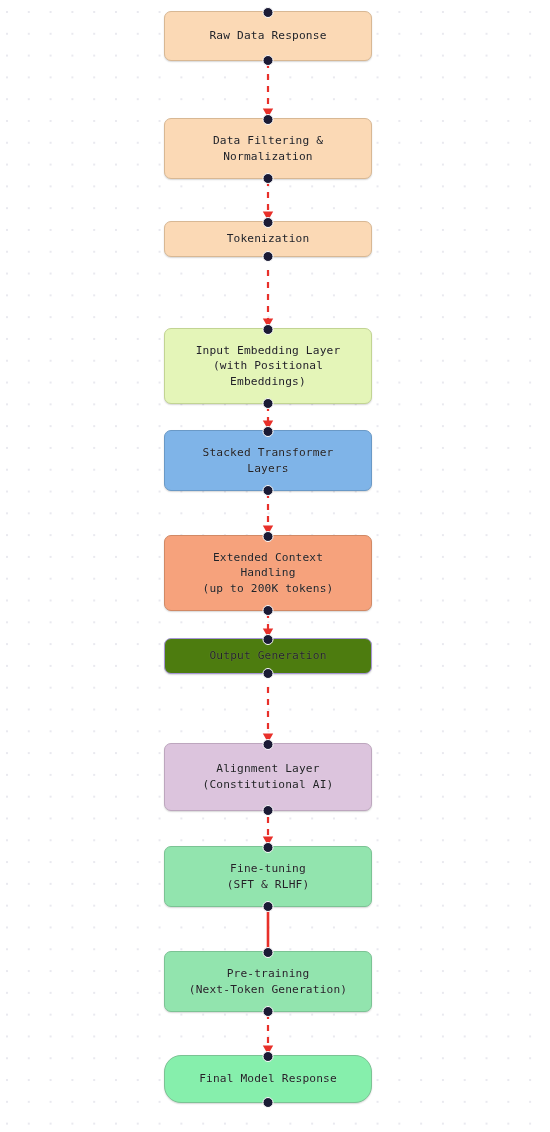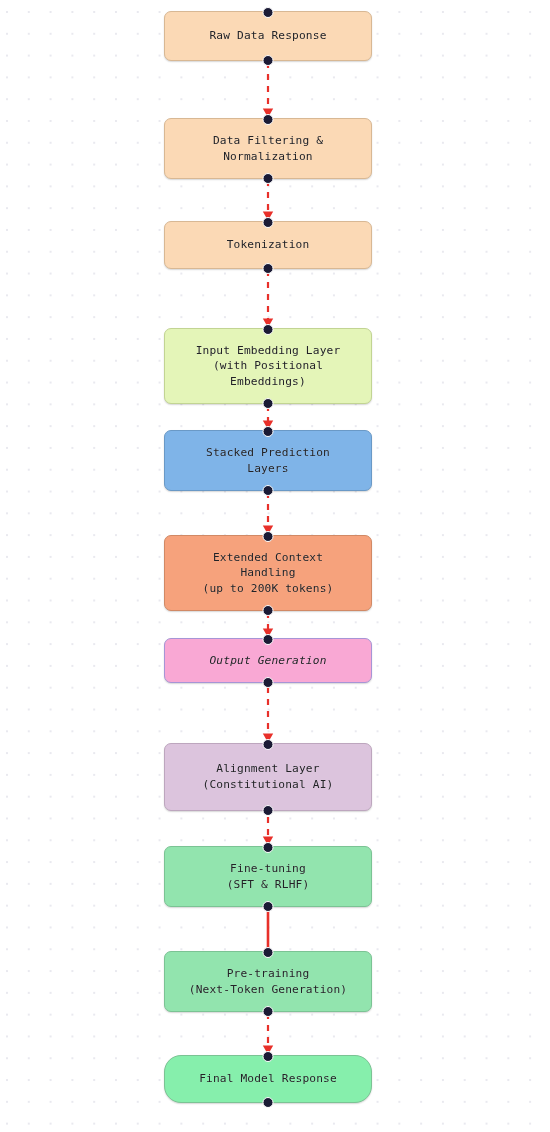--- a/index.html
+++ b/index.html
@@ -128,46 +128,46 @@
         <div class="node-label">Raw Data Response</div>
         <span class="handle top" style="background: rgb(27, 27, 53);"></span>
         <span class="handle bottom" style="background: rgb(27, 27, 53);"></span>
       </div>
       <div class="node" style="top: 118px; height: 61px; background: rgb(251, 217, 181); border-color: rgb(216, 184, 148);">
         <div class="node-label">Data Filtering &amp;
 Normalization</div>
         <span class="handle top" style="background: rgb(27, 27, 53);"></span>
         <span class="handle bottom" style="background: rgb(27, 27, 53);"></span>
       </div>
-      <div class="node" style="top: 221px; height: 48px; background: rgb(251, 217, 181); border-color: rgb(216, 184, 148);">
+      <div class="node" style="top: 221px; height: 36px; background: rgb(251, 217, 181); border-color: rgb(216, 184, 148);">
         <div class="node-label">Tokenization</div>
         <span class="handle top" style="background: rgb(27, 27, 53);"></span>
         <span class="handle bottom" style="background: rgb(27, 27, 53);"></span>
       </div>
       <div class="node" style="top: 328px; height: 76px; background: rgb(228, 245, 184); border-color: rgb(194, 212, 147);">
         <div class="node-label">Input Embedding Layer
 (with Positional
 Embeddings)</div>
         <span class="handle top" style="background: rgb(27, 27, 53);"></span>
         <span class="handle bottom" style="background: rgb(27, 27, 53);"></span>
       </div>
       <div class="node" style="top: 430px; height: 61px; background: rgb(127, 180, 232); border-color: rgb(106, 153, 198);">
-        <div class="node-label">Stacked Prediction
+        <div class="node-label">Stacked Transformer
 Layers</div>
         <span class="handle top" style="background: rgb(27, 27, 53);"></span>
         <span class="handle bottom" style="background: rgb(27, 27, 53);"></span>
       </div>
       <div class="node" style="top: 535px; height: 76px; background: rgb(246, 162, 124); border-color: rgb(209, 137, 101);">
         <div class="node-label">Extended Context
 Handling
 (up to 200K tokens)</div>
         <span class="handle top" style="background: rgb(27, 27, 53);"></span>
         <span class="handle bottom" style="background: rgb(27, 27, 53);"></span>
       </div>
-      <div class="node" style="top: 638px; height: 45px; background: #f9a8d4; border-color: rgb(166, 149, 214); font-style: italic;">
+      <div class="node" style="top: 638px; height: 36px; background: #4d7c0f; border-color: rgb(166, 149, 214);">
         <div class="node-label">Output Generation</div>
         <span class="handle top" style="background: rgb(27, 27, 53);"></span>
         <span class="handle bottom" style="background: rgb(27, 27, 53);"></span>
       </div>
       <div class="node" style="top: 743px; height: 68px; background: rgb(220, 196, 221); border-color: rgb(189, 166, 190);">
         <div class="node-label">Alignment Layer
 (Constitutional AI)</div>
         <span class="handle top" style="background: rgb(27, 27, 53);"></span>
         <span class="handle bottom" style="background: rgb(27, 27, 53);"></span>
       </div>

